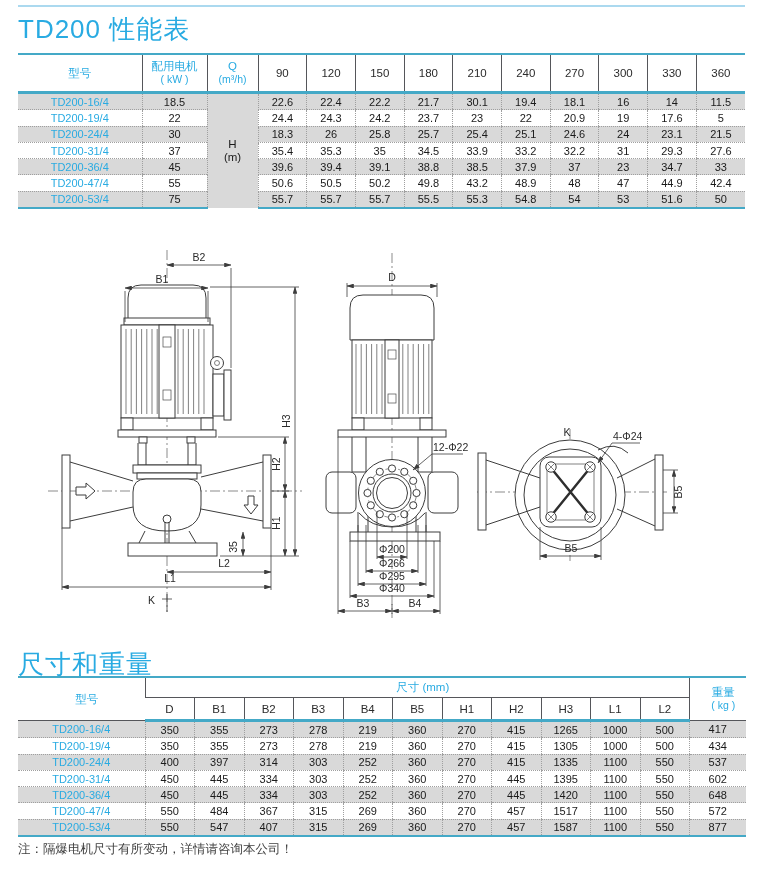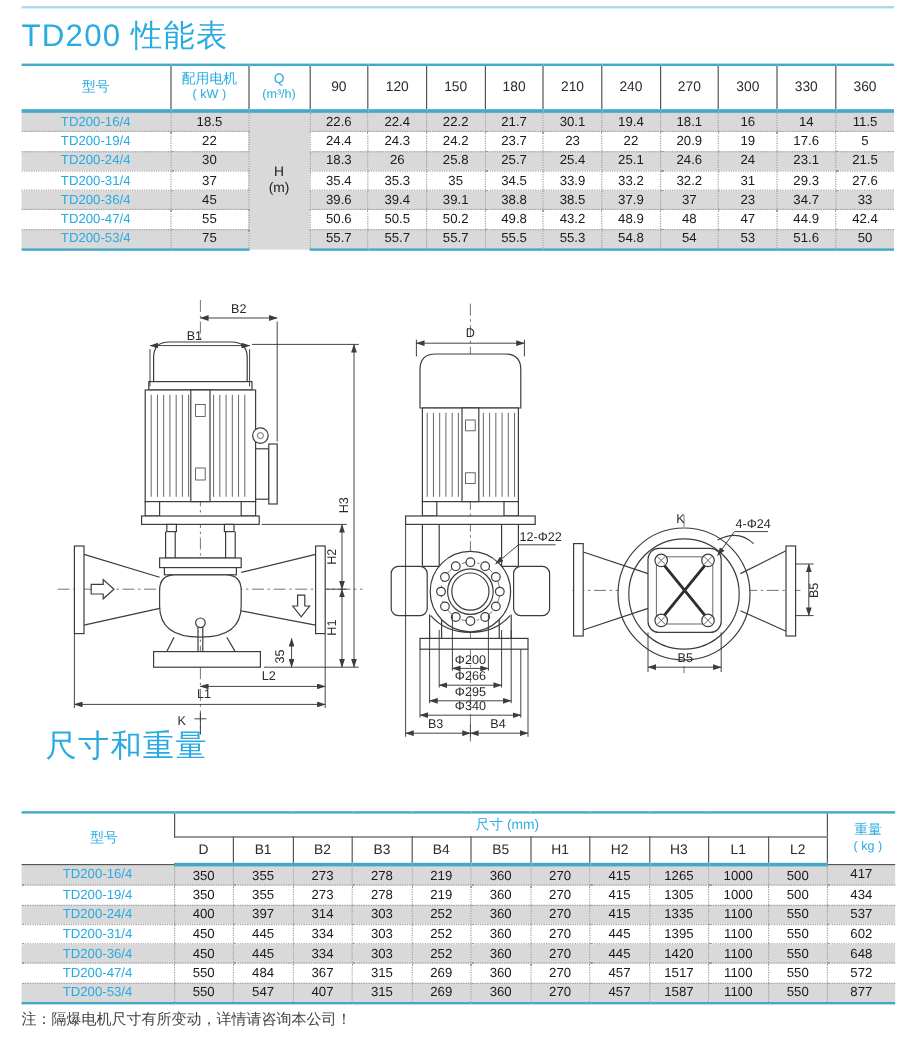--- a/index.html
+++ b/index.html
@@ -3,21 +3,21 @@
 <meta charset="utf-8">
 <style>
   html,body{margin:0;padding:0;}
   body{
     width:763px;height:886px;position:relative;background:#fff;overflow:hidden;
     font-family:"Liberation Sans","DejaVu Sans",sans-serif;color:#222;
   }
   .top-rule{position:absolute;left:18px;top:5px;width:727px;height:2px;background:#aederf1;background:#abd9ef;}
   .sec-title{position:absolute;left:18px;font-size:26px;font-weight:500;color:#29abe2;letter-spacing:1px;margin:0;}
   #title-performance{top:12px;}
-  #title-dimensions{top:604px;margin-left:20px;}
+  #title-dimensions{top:647px;}
   table{border-collapse:collapse;table-layout:fixed;position:absolute;left:18px;width:727px;}
   #perf-table{top:53px;}
   #dim-table{top:676px;}
   th,td{text-align:center;vertical-align:middle;padding:0;font-weight:normal;}
   
   th{font-size:11.5px;color:#29abe2;border-top:2px solid #44a9c7;border-bottom:3px solid #44a9c7;}
   th.flow,th.dimcol{color:#2b2b2b;}
   th + th{border-left:1px solid #55565a;}
   #perf-table th{height:36px;line-height:13px;}
   #dim-table thead tr.r1 th{height:19px;border-bottom:1px solid #55565a;padding-left:11px;}

